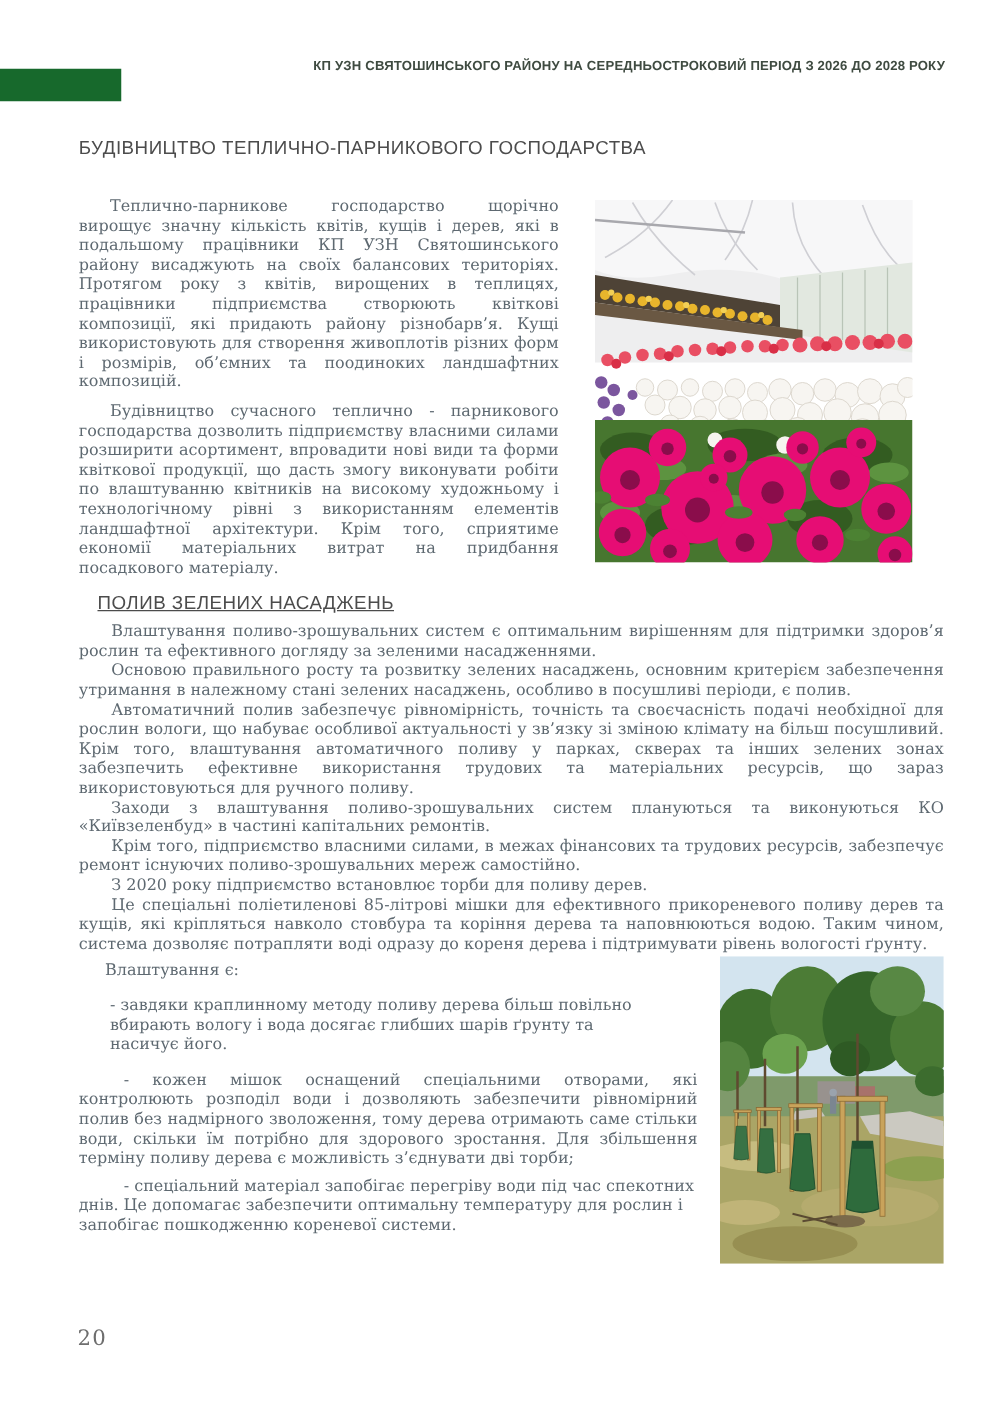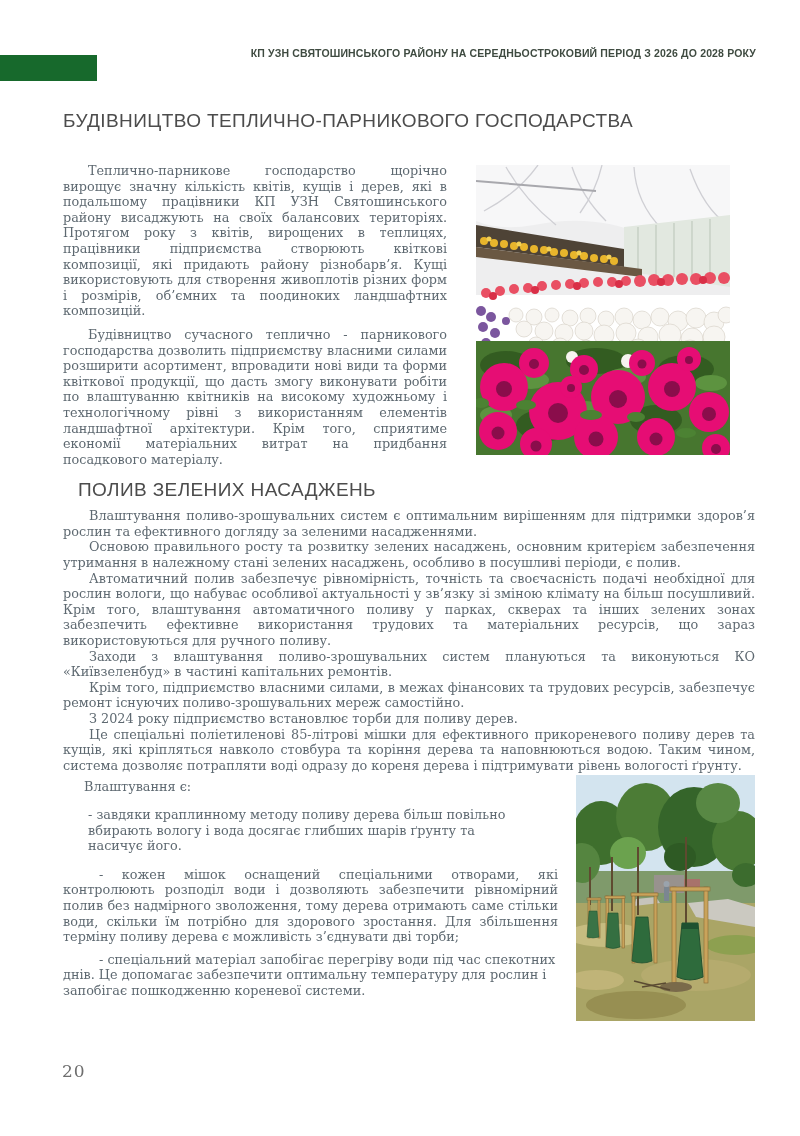--- a/index.html
+++ b/index.html
@@ -8,31 +8,31 @@
     font-family:"DejaVu Serif",serif;
   }
   .green-bar{position:absolute;left:0;top:55px;width:97px;height:26px;background:#17692c;}
   .header{
     position:absolute;top:46px;right:44px;text-align:right;
     font-family:"Liberation Sans",sans-serif;font-size:10.5px;font-weight:bold;
     line-height:14.5px;color:#3f4b41;letter-spacing:.15px;
   }
   .content{position:absolute;left:63px;top:110px;width:692px;}
   .title{
-    font-family:"Liberation Sans",sans-serif;font-size:19px;color:#4c4c4c;
+    font-family:"Liberation Sans",sans-serif;font-size:15px;color:#4c4c4c;
     letter-spacing:.4px;font-weight:normal;
   }
   .row{display:flex;margin-top:31px;gap:13px;}
   .col-text{
     width:384px;font-size:12.8px;line-height:15.6px;color:#5e6971;text-align:justify;
   }
   .col-text p{margin:0;text-indent:25px;}
   .col-text p + p{margin-top:8px;}
   .photo1{flex:none;width:254px;height:290px;margin-left:16px;margin-top:2px;}
-  .title2{margin:12px 0 0 15px;}
+  .title2{margin:12px 0 0 15px;text-decoration:underline;}
   .full{
     margin-top:7px;font-size:12.8px;line-height:15.6px;color:#5e6971;text-align:justify;
   }
   .full p{margin:0;text-indent:26px;}
   .wrapsec{margin-top:0;}
   .wrapsec::after{content:"";display:block;clear:both;}
   .photo2{float:right;width:179px;height:246px;margin:-4px 0 6px 18px;}
   .p-intro{margin-top:6px !important;text-indent:21px !important;text-align:left;}
   .p-b1{margin-top:12px !important;padding-left:25px;text-indent:0 !important;text-align:left;max-width:438px;}
   .p-8{margin-top:9px !important;text-indent:0 !important;text-align:left;}
@@ -241,21 +241,21 @@
     </div>
 
     <div class="title title2">ПОЛИВ ЗЕЛЕНИХ НАСАДЖЕНЬ</div>
 
     <div class="full">
       <p>Влаштування поливо-зрошувальних систем є оптимальним вирішенням для підтримки здоров’я рослин та ефективного догляду за зеленими насадженнями.</p>
       <p>Основою правильного росту та розвитку зелених насаджень, основним критерієм забезпечення утримання в належному стані зелених насаджень, особливо в посушливі періоди,  є полив.</p>
       <p>Автоматичний полив забезпечує рівномірність, точність та своєчасність подачі необхідної для рослин вологи, що набуває особливої актуальності у зв’язку зі зміною клімату на більш посушливий. Крім того, влаштування автоматичного поливу у парках, скверах та інших зелених зонах забезпечить ефективне використання трудових та матеріальних ресурсів, що зараз використовуються для ручного поливу.</p>
       <p>Заходи з влаштування поливо-зрошувальних систем плануються та виконуються КО «Київзеленбуд» в частині капітальних ремонтів.</p>
       <p>Крім того, підприємство власними силами, в межах фінансових та трудових ресурсів, забезпечує ремонт існуючих поливо-зрошувальних мереж самостійно.</p>
-      <p>З 2024 року підприємство встановлює торби для поливу дерев.</p>
+      <p>З 2020 року підприємство встановлює торби для поливу дерев.</p>
       <p>Це спеціальні поліетиленові 85-літрові мішки для ефективного прикореневого поливу дерев та кущів, які кріпляться навколо стовбура та коріння дерева та наповнюються водою. Таким чином, система дозволяє потрапляти воді одразу до кореня дерева і підтримувати рівень вологості ґрунту.</p>
 
       <div class="wrapsec">
         <div class="photo2">
           <svg viewBox="0 0 179 246" width="179" height="246" preserveAspectRatio="none">
             <rect width="179" height="132" fill="#d3e4ef"></rect>
             <rect y="96" width="179" height="40" fill="#7f9a6b"></rect>
             <g>
               <ellipse cx="25" cy="58" rx="28" ry="32" fill="#3e6f2d"></ellipse>
               <ellipse cx="70" cy="42" rx="30" ry="34" fill="#4c7c36"></ellipse>

